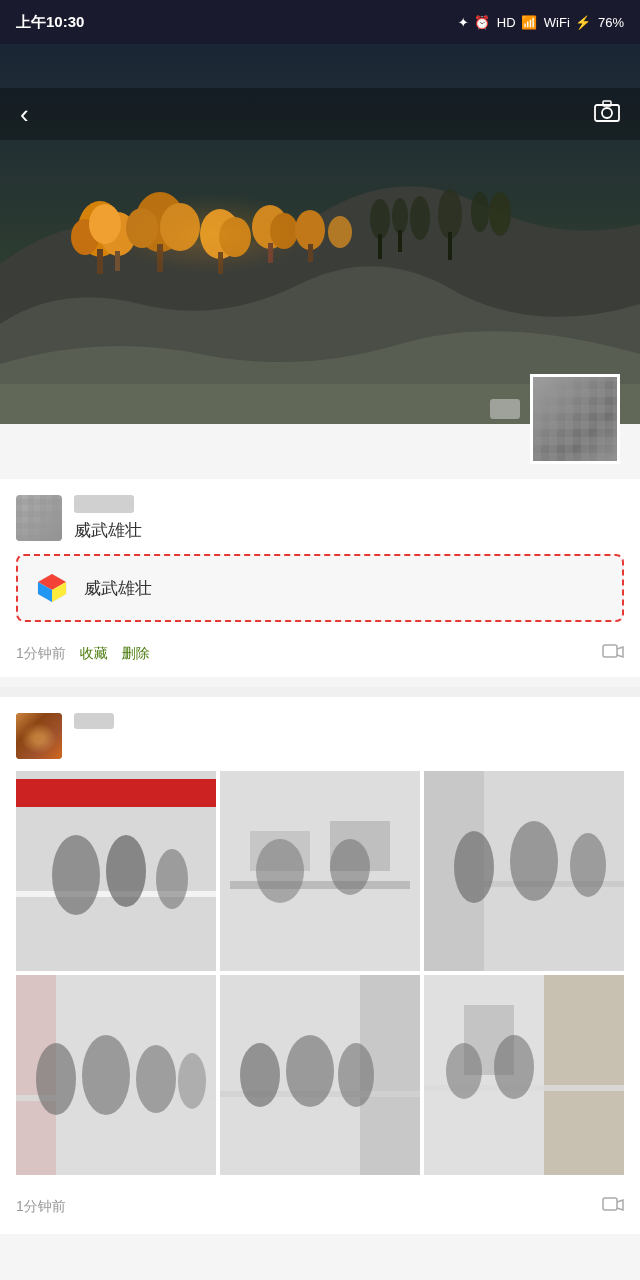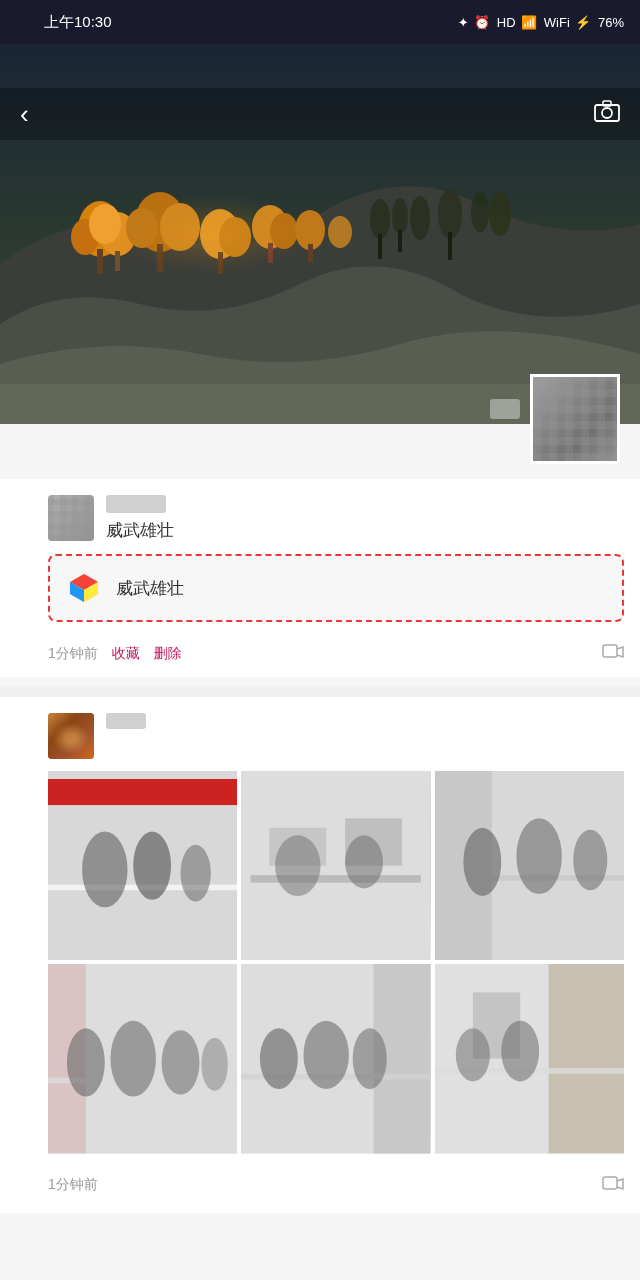--- a/index.html
+++ b/index.html
@@ -17,21 +17,21 @@
       width: 640px;
       height: 44px;
       background: #1a1a2e;
       display: flex;
       align-items: center;
       justify-content: space-between;
       padding: 0 16px;
       color: white;
       font-size: 15px;
     }
-    .status-left { font-weight: 400; margin-left: 28px; }
+    .status-left { font-weight: 700; }
     .status-right {
       display: flex;
       align-items: center;
       gap: 6px;
       font-size: 13px;
     }
 
     
     .header {
       width: 640px;
@@ -102,21 +102,20 @@
     
     .content-area {
       background: #f5f5f5;
       padding-top: 55px;
     }
 
     
     .post-card {
       background: white;
       margin-bottom: 10px;
-      padding-left: 32px;
     }
     .post-header {
       display: flex;
       align-items: flex-start;
       padding: 16px 16px 12px;
       gap: 12px;
     }
     .post-avatar {
       width: 46px;
       height: 46px;
@@ -191,21 +190,21 @@
       align-items: center;
       justify-content: space-between;
     }
     .post-meta {
       display: flex;
       gap: 14px;
       color: #999;
       font-size: 14px;
     }
     .post-meta a {
-      color: #be185d;
+      color: #4d7c0f;
       text-decoration: none;
     }
     .post-action-icon {
       color: #aaa;
       font-size: 20px;
     }
 
     
     .divider {
       height: 10px;

